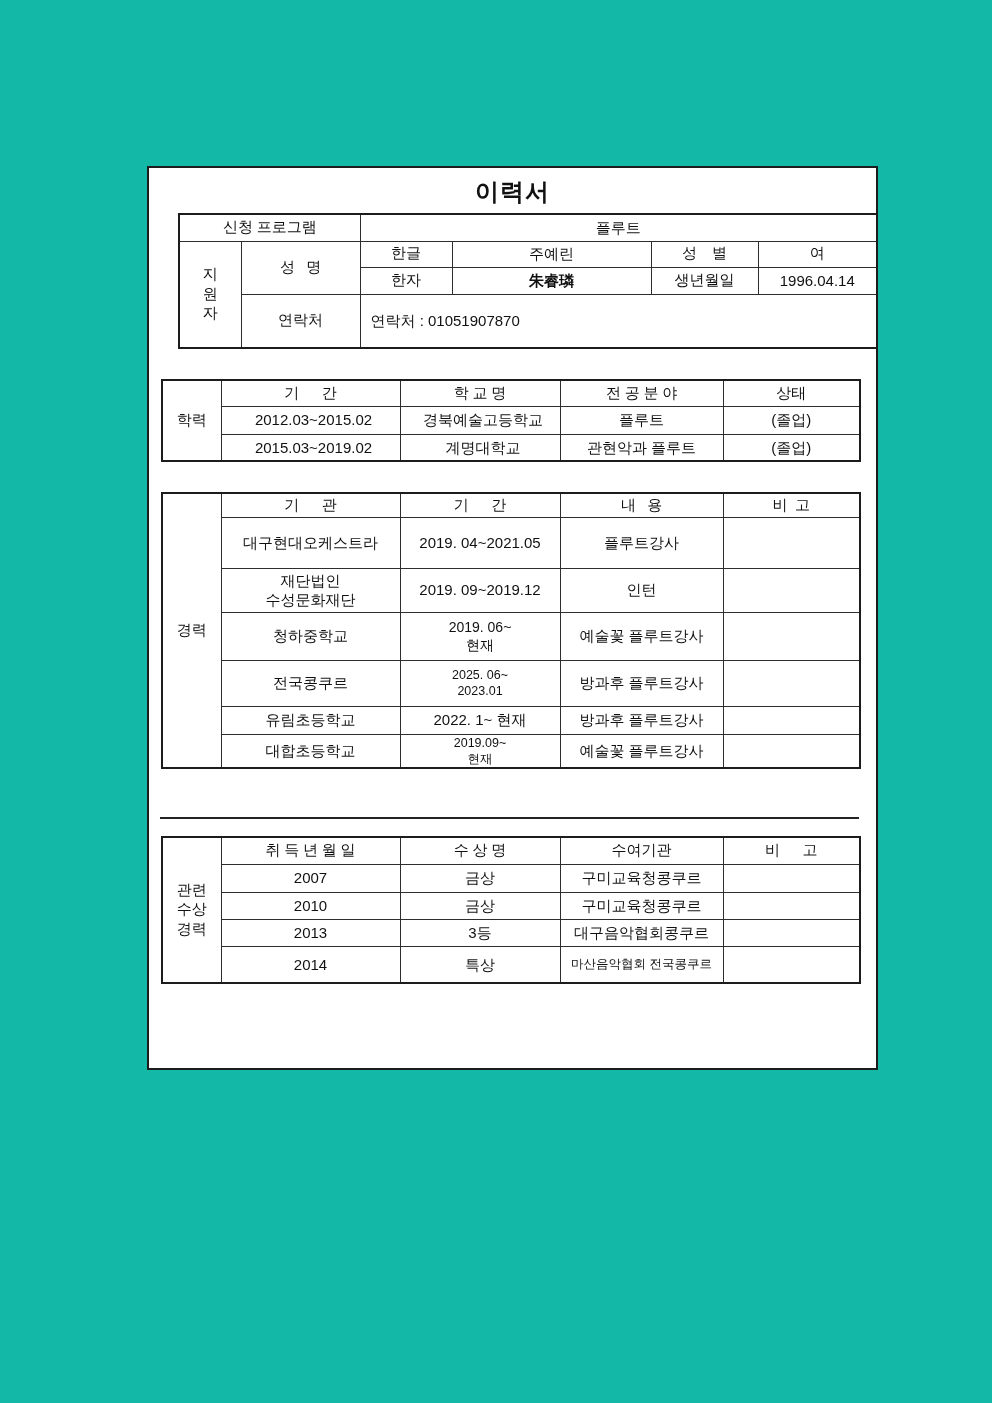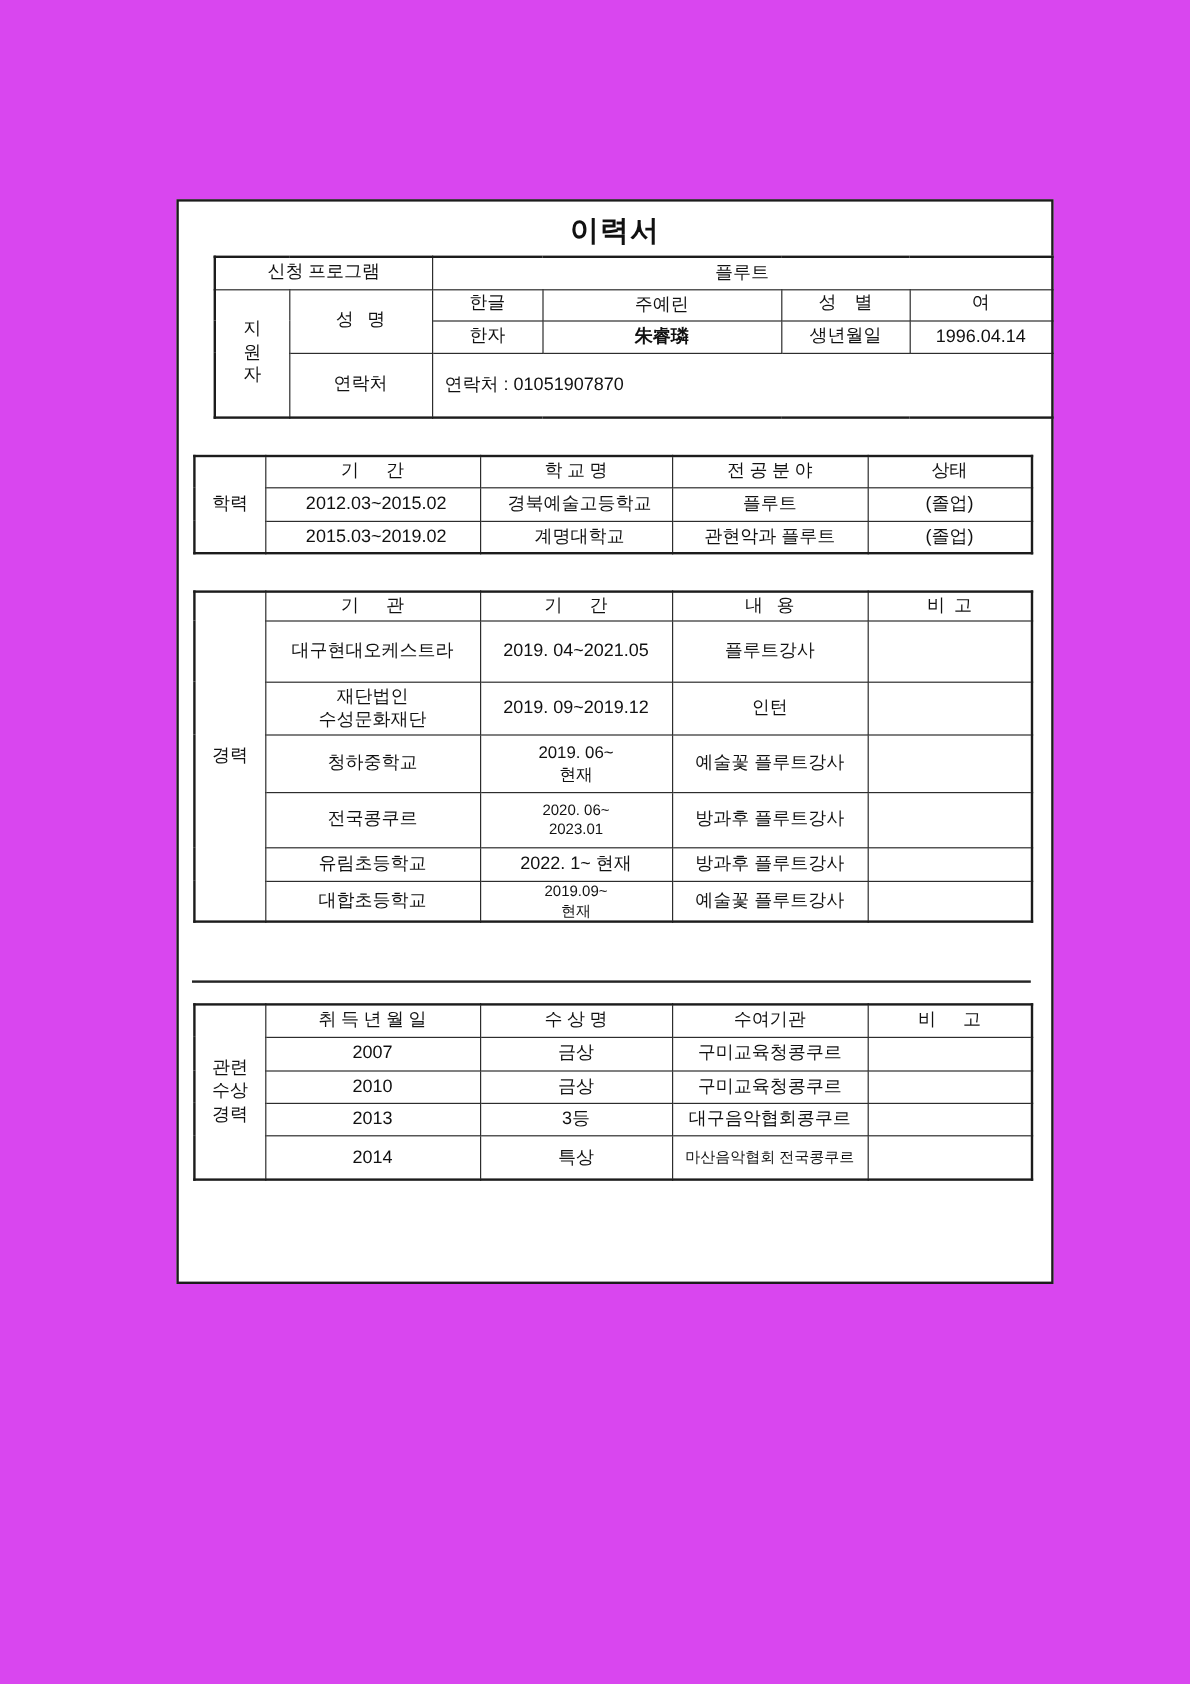--- a/index.html
+++ b/index.html
@@ -4,21 +4,21 @@
 <style>
   html,body { margin:0; padding:0; }
   body {
     background:#ffffff;
     font-family:"Liberation Sans", sans-serif;
     color:#111111;
   }
   .page {
     position:relative;
     width:992px; height:1403px;
-    background:#d946ef;
+    background:#14b8a6;
     overflow:hidden;
   }
   .border-frame {
     position:absolute;
     left:147px; top:166px;
     width:731px; height:904px;
     box-sizing:border-box;
     border:2px solid #1c1c1c;
     background:#ffffff;
   }
@@ -169,21 +169,21 @@
     </tr>
     <tr style="height:48px">
       <td>청하중학교</td>
       <td style="font-size:14px">2019. 06~
 현재</td>
       <td>예술꽃 플루트강사</td>
       <td></td>
     </tr>
     <tr style="height:46px">
       <td>전국콩쿠르</td>
-      <td class="small">2020. 06~
+      <td class="small">2025. 06~
 2023.01</td>
       <td>방과후 플루트강사</td>
       <td></td>
     </tr>
     <tr style="height:28px">
       <td>유림초등학교</td>
       <td>2022. 1~ 현재</td>
       <td>방과후 플루트강사</td>
       <td></td>
     </tr>

